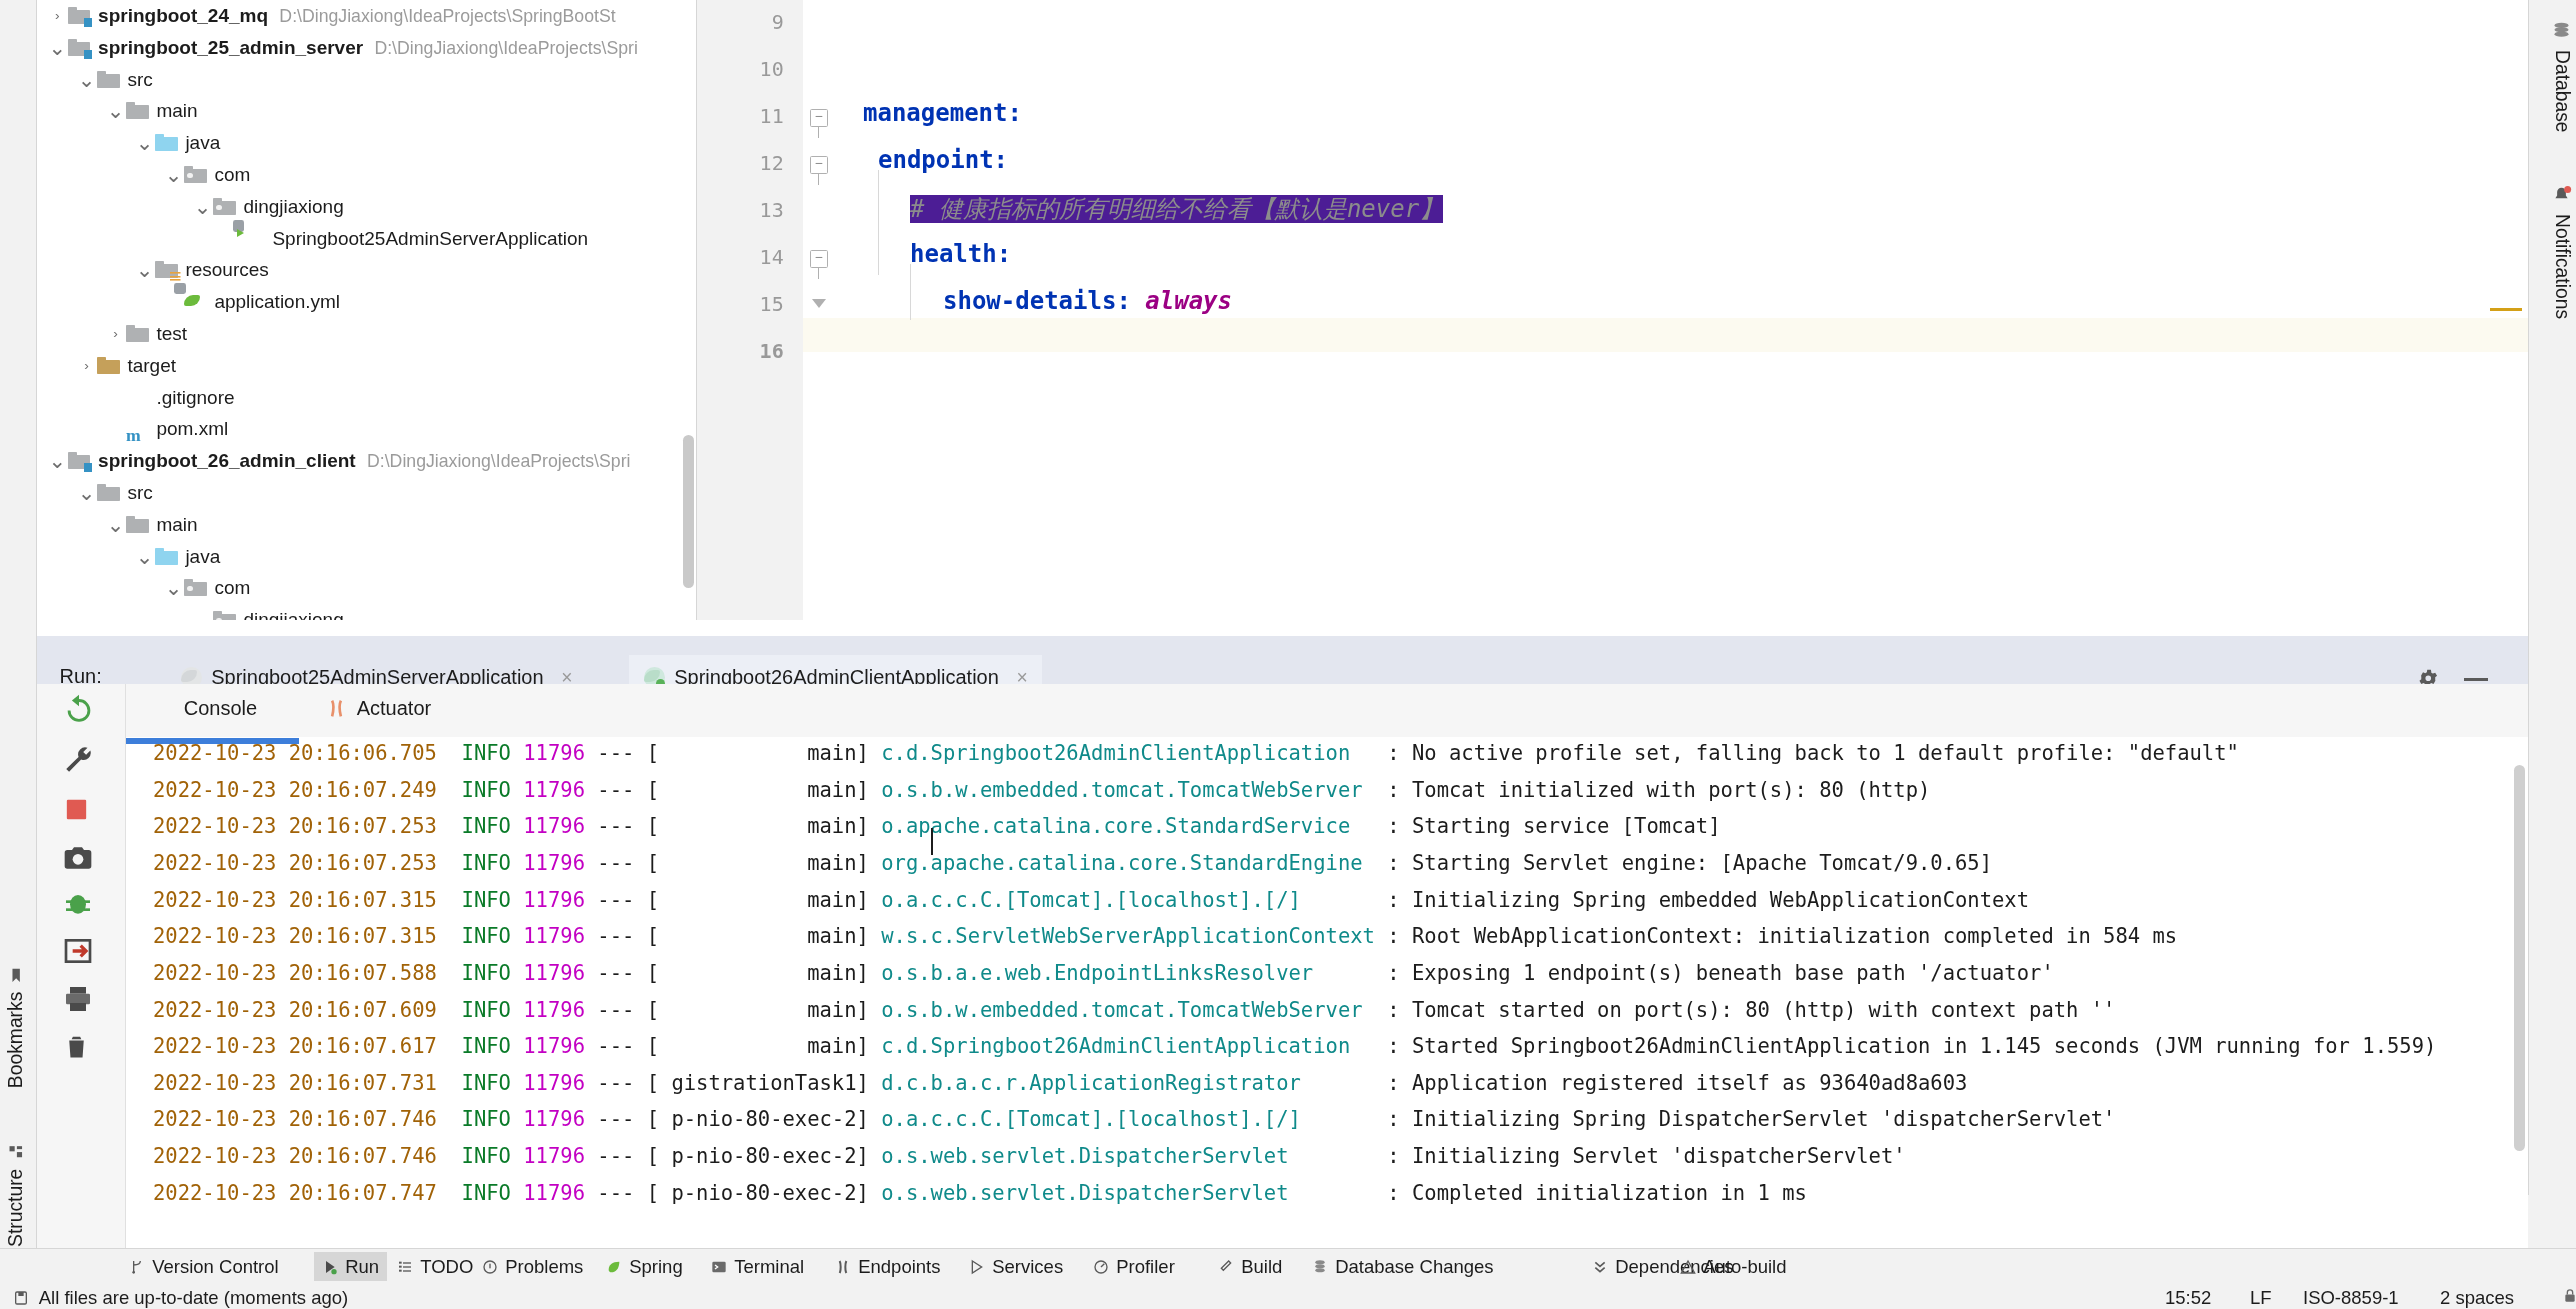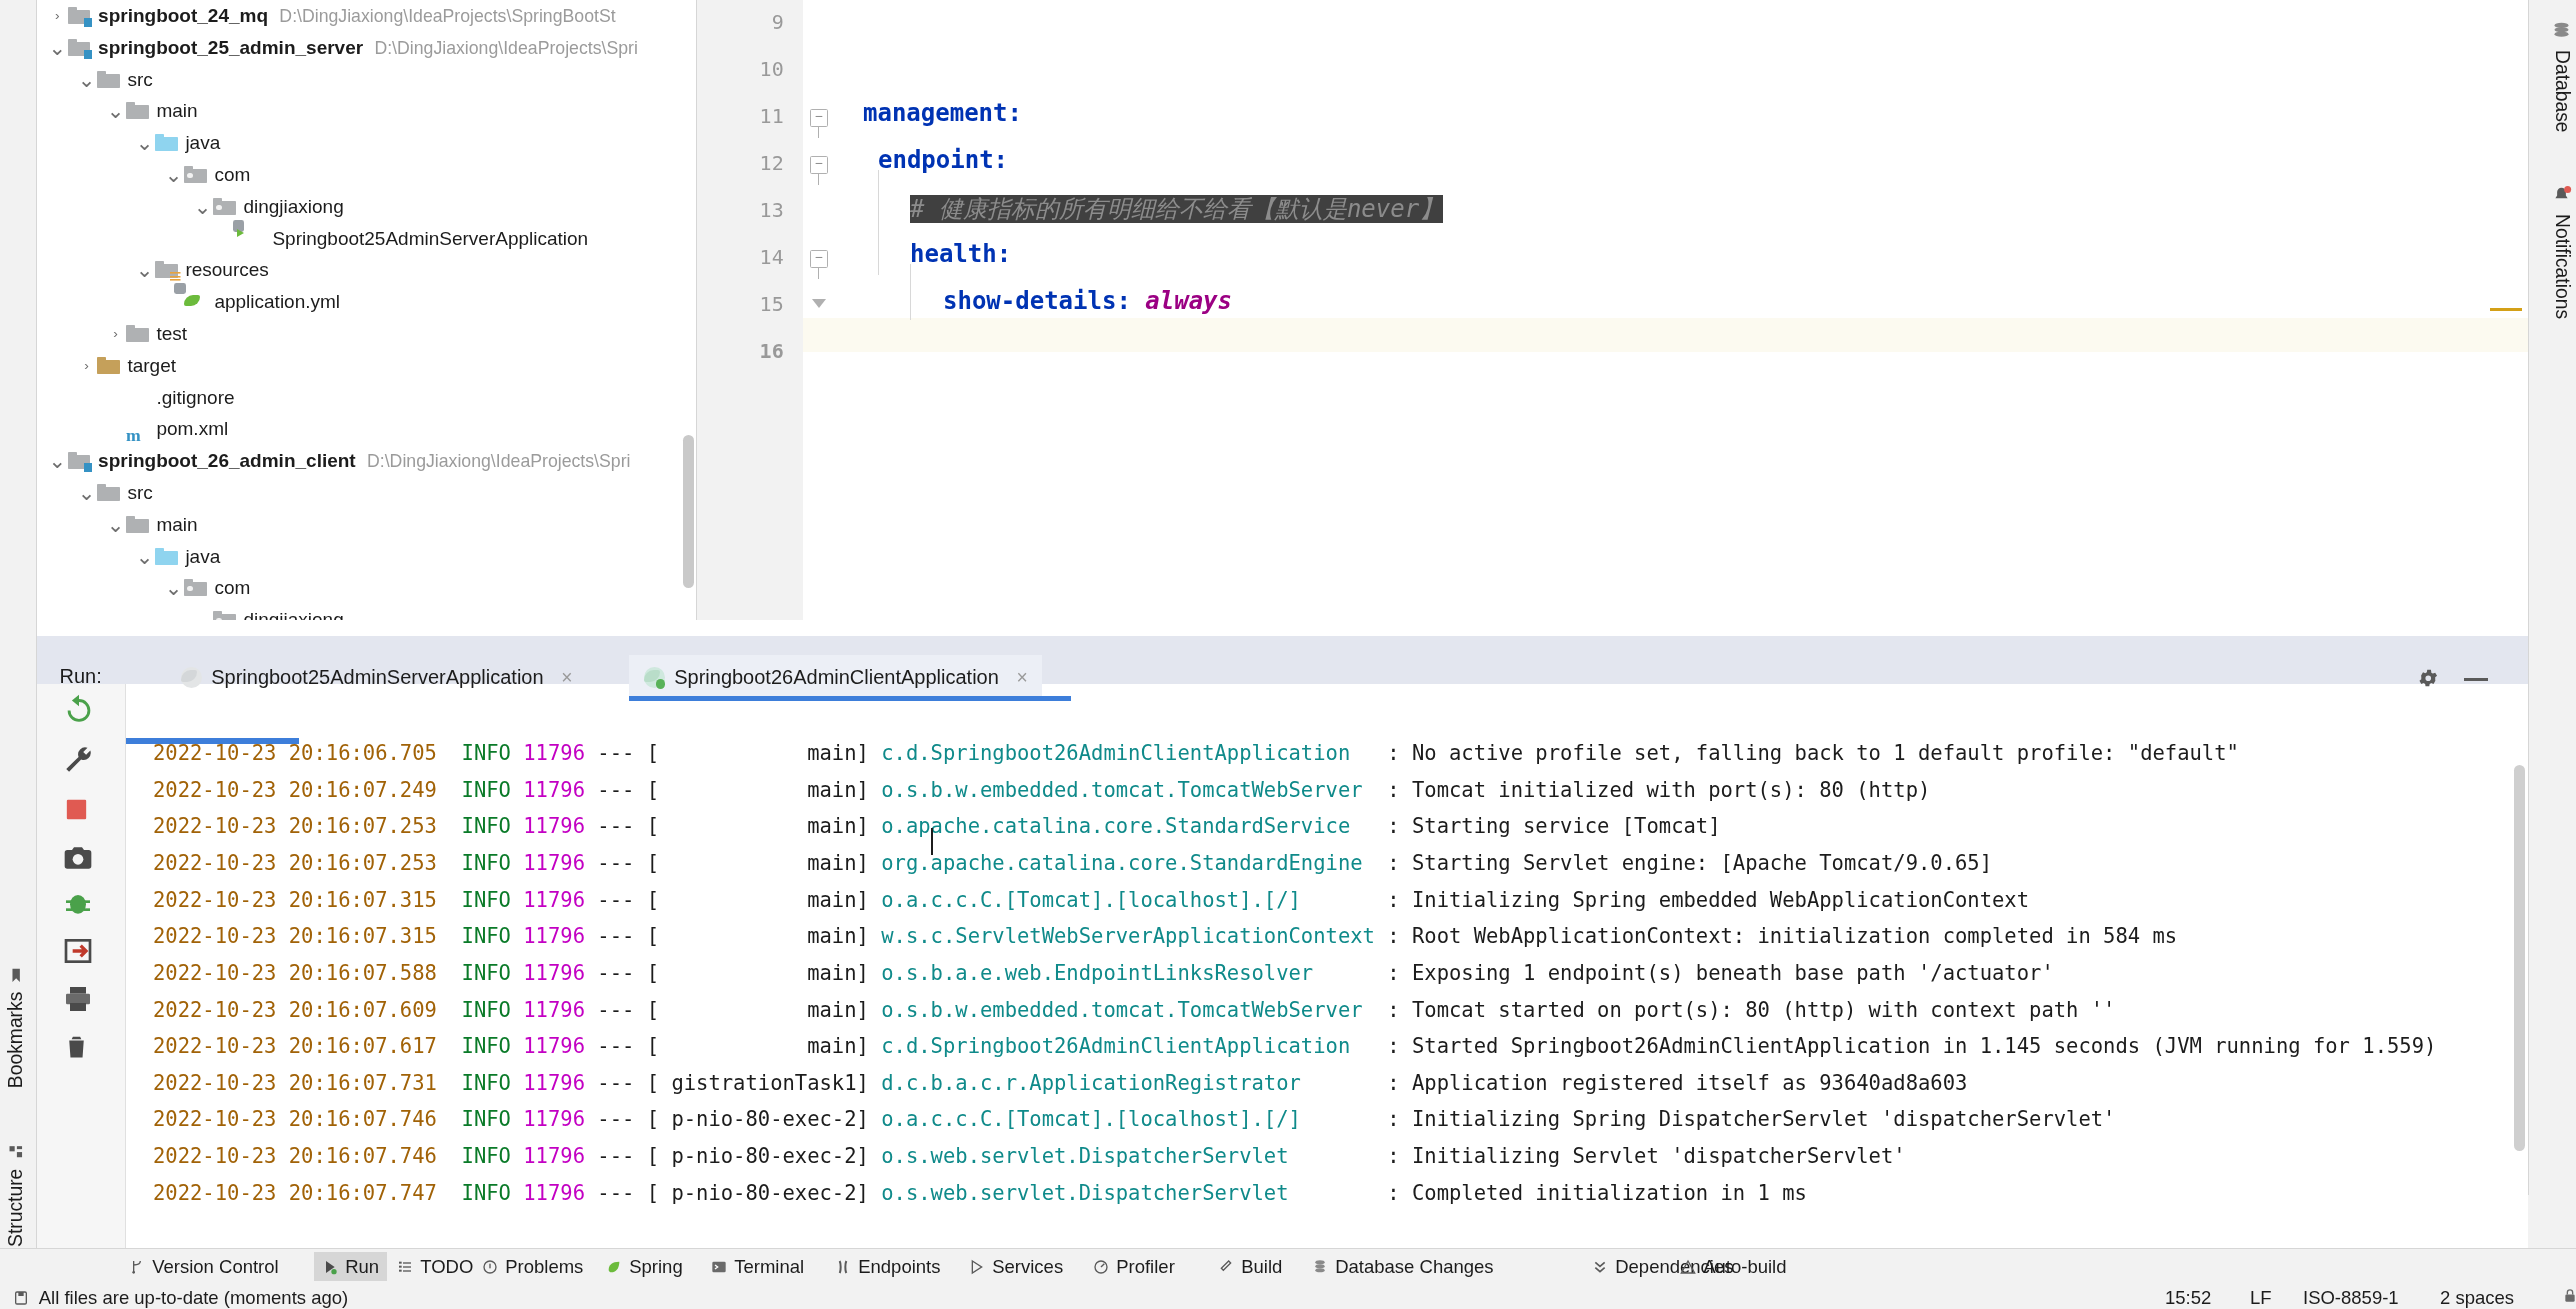--- a/index.html
+++ b/index.html
@@ -87,21 +87,21 @@
   .fold.tri { border:none; }
   .fold.tri:before{ content:""; position:absolute;left:1.6px;top:1.6px; width:0;height:0;
      border-left:7.2px solid transparent;border-right:7.2px solid transparent;border-top:9.7px solid #b0b0b0;}
   .codeline {
     position:absolute; left:149px; white-space:pre;
     font-family:"DejaVu Sans Mono", monospace; font-size:24px; letter-spacing:0px;
   }
   .k-key { color:#0033b3; font-weight:bold; }
   .k-val { color:#9b0083; font-style:italic; font-weight:bold;}
   .k-com { color:#8c8c8c; font-style:italic; }
-  .hl { background:#404040; }
+  .hl { background:#4c1d95; }
   .indent-guide { position:absolute; width:1.3px; background:#d8d8d8; }
   #caret-line { position:absolute; left:106px; right:0; height:34px; background:#fcfaf0; }
   #editor-rmark { position:absolute; right:6.4px; top:308px; width:32px; height:3.2px; background:#d4a017; }
 
   
   #right-bar { position:absolute; right:0; top:0; width:48px; height:1195px; background:#f2f2f2; border-left:0.8px solid #d6d6d6;}
   .vtool { position:absolute; right:3.2px; writing-mode:vertical-rl; font-size:19.3px; color:#1c1c1c;
            display:flex; align-items:center; gap:8px; white-space:nowrap;}
   .vtool .gl { writing-mode:horizontal-tb; font-size:19.3px; }
 
@@ -417,20 +417,34 @@
             <rect x="6" y="15" width="12" height="6" fill="#4a4a4a"></rect>
           </svg>
       </div>
       <div class="rt-ico" style="top:348px">
         <svg width="29" height="29" viewBox="0 0 24 24">
             <path d="M6 7h12l-1 14H7L6 7zM9 4h6l1 2H8l1-2z" fill="#4a4a4a"></path>
           </svg>
       </div>
     </div>
 
+    <div id="run-tabs2">
+        <div class="sub-tab" style="left: 48px;">
+          <span></span>
+          <span>Console</span>
+        </div>
+        <div class="sub-tab" style="left: 200px;">
+          <span>
+            <svg width="21" height="21" viewBox="0 0 24 24">
+              <path d="M7 3c2 4 2 10 0 18M17 3c-2 4-2 10 0 18" stroke="#e8906a" stroke-width="3" fill="none"></path>
+            </svg>
+          </span>
+          <span>Actuator</span>
+        </div>
+      </div>
 
     <div id="console">
       <div id="console-rows">
           <div class="log" style="top: 3.2px;"><span class="c-date">2022-10-23 20:16:06.705  </span><span class="c-info">INFO</span><span class="c-date"> </span><span class="c-pid">11796</span><span class="c-dash"> --- [</span><span class="c-thread">            main</span><span class="c-dash">] </span><span class="c-logger">c.d.Springboot26AdminClientApplication  </span><span class="c-msg"> : No active profile set, falling back to 1 default profile: "default"</span></div>
           <div class="log" style="top: 40px;"><span class="c-date">2022-10-23 20:16:07.249  </span><span class="c-info">INFO</span><span class="c-date"> </span><span class="c-pid">11796</span><span class="c-dash"> --- [</span><span class="c-thread">            main</span><span class="c-dash">] </span><span class="c-logger">o.s.b.w.embedded.tomcat.TomcatWebServer </span><span class="c-msg"> : Tomcat initialized with port(s): 80 (http)</span></div>
           <div class="log" style="top: 76px;"><span class="c-date">2022-10-23 20:16:07.253  </span><span class="c-info">INFO</span><span class="c-date"> </span><span class="c-pid">11796</span><span class="c-dash"> --- [</span><span class="c-thread">            main</span><span class="c-dash">] </span><span class="c-logger">o.apache.catalina.core.StandardService  </span><span class="c-msg"> : Starting service [Tomcat]</span></div>
           <div class="log" style="top: 113px;"><span class="c-date">2022-10-23 20:16:07.253  </span><span class="c-info">INFO</span><span class="c-date"> </span><span class="c-pid">11796</span><span class="c-dash"> --- [</span><span class="c-thread">            main</span><span class="c-dash">] </span><span class="c-logger">org.apache.catalina.core.StandardEngine </span><span class="c-msg"> : Starting Servlet engine: [Apache Tomcat/9.0.65]</span></div>
           <div class="log" style="top: 150px;"><span class="c-date">2022-10-23 20:16:07.315  </span><span class="c-info">INFO</span><span class="c-date"> </span><span class="c-pid">11796</span><span class="c-dash"> --- [</span><span class="c-thread">            main</span><span class="c-dash">] </span><span class="c-logger">o.a.c.c.C.[Tomcat].[localhost].[/]      </span><span class="c-msg"> : Initializing Spring embedded WebApplicationContext</span></div>
           <div class="log" style="top: 186px;"><span class="c-date">2022-10-23 20:16:07.315  </span><span class="c-info">INFO</span><span class="c-date"> </span><span class="c-pid">11796</span><span class="c-dash"> --- [</span><span class="c-thread">            main</span><span class="c-dash">] </span><span class="c-logger">w.s.c.ServletWebServerApplicationContext</span><span class="c-msg"> : Root WebApplicationContext: initialization completed in 584 ms</span></div>
           <div class="log" style="top: 223px;"><span class="c-date">2022-10-23 20:16:07.588  </span><span class="c-info">INFO</span><span class="c-date"> </span><span class="c-pid">11796</span><span class="c-dash"> --- [</span><span class="c-thread">            main</span><span class="c-dash">] </span><span class="c-logger">o.s.b.a.e.web.EndpointLinksResolver     </span><span class="c-msg"> : Exposing 1 endpoint(s) beneath base path '/actuator'</span></div>

